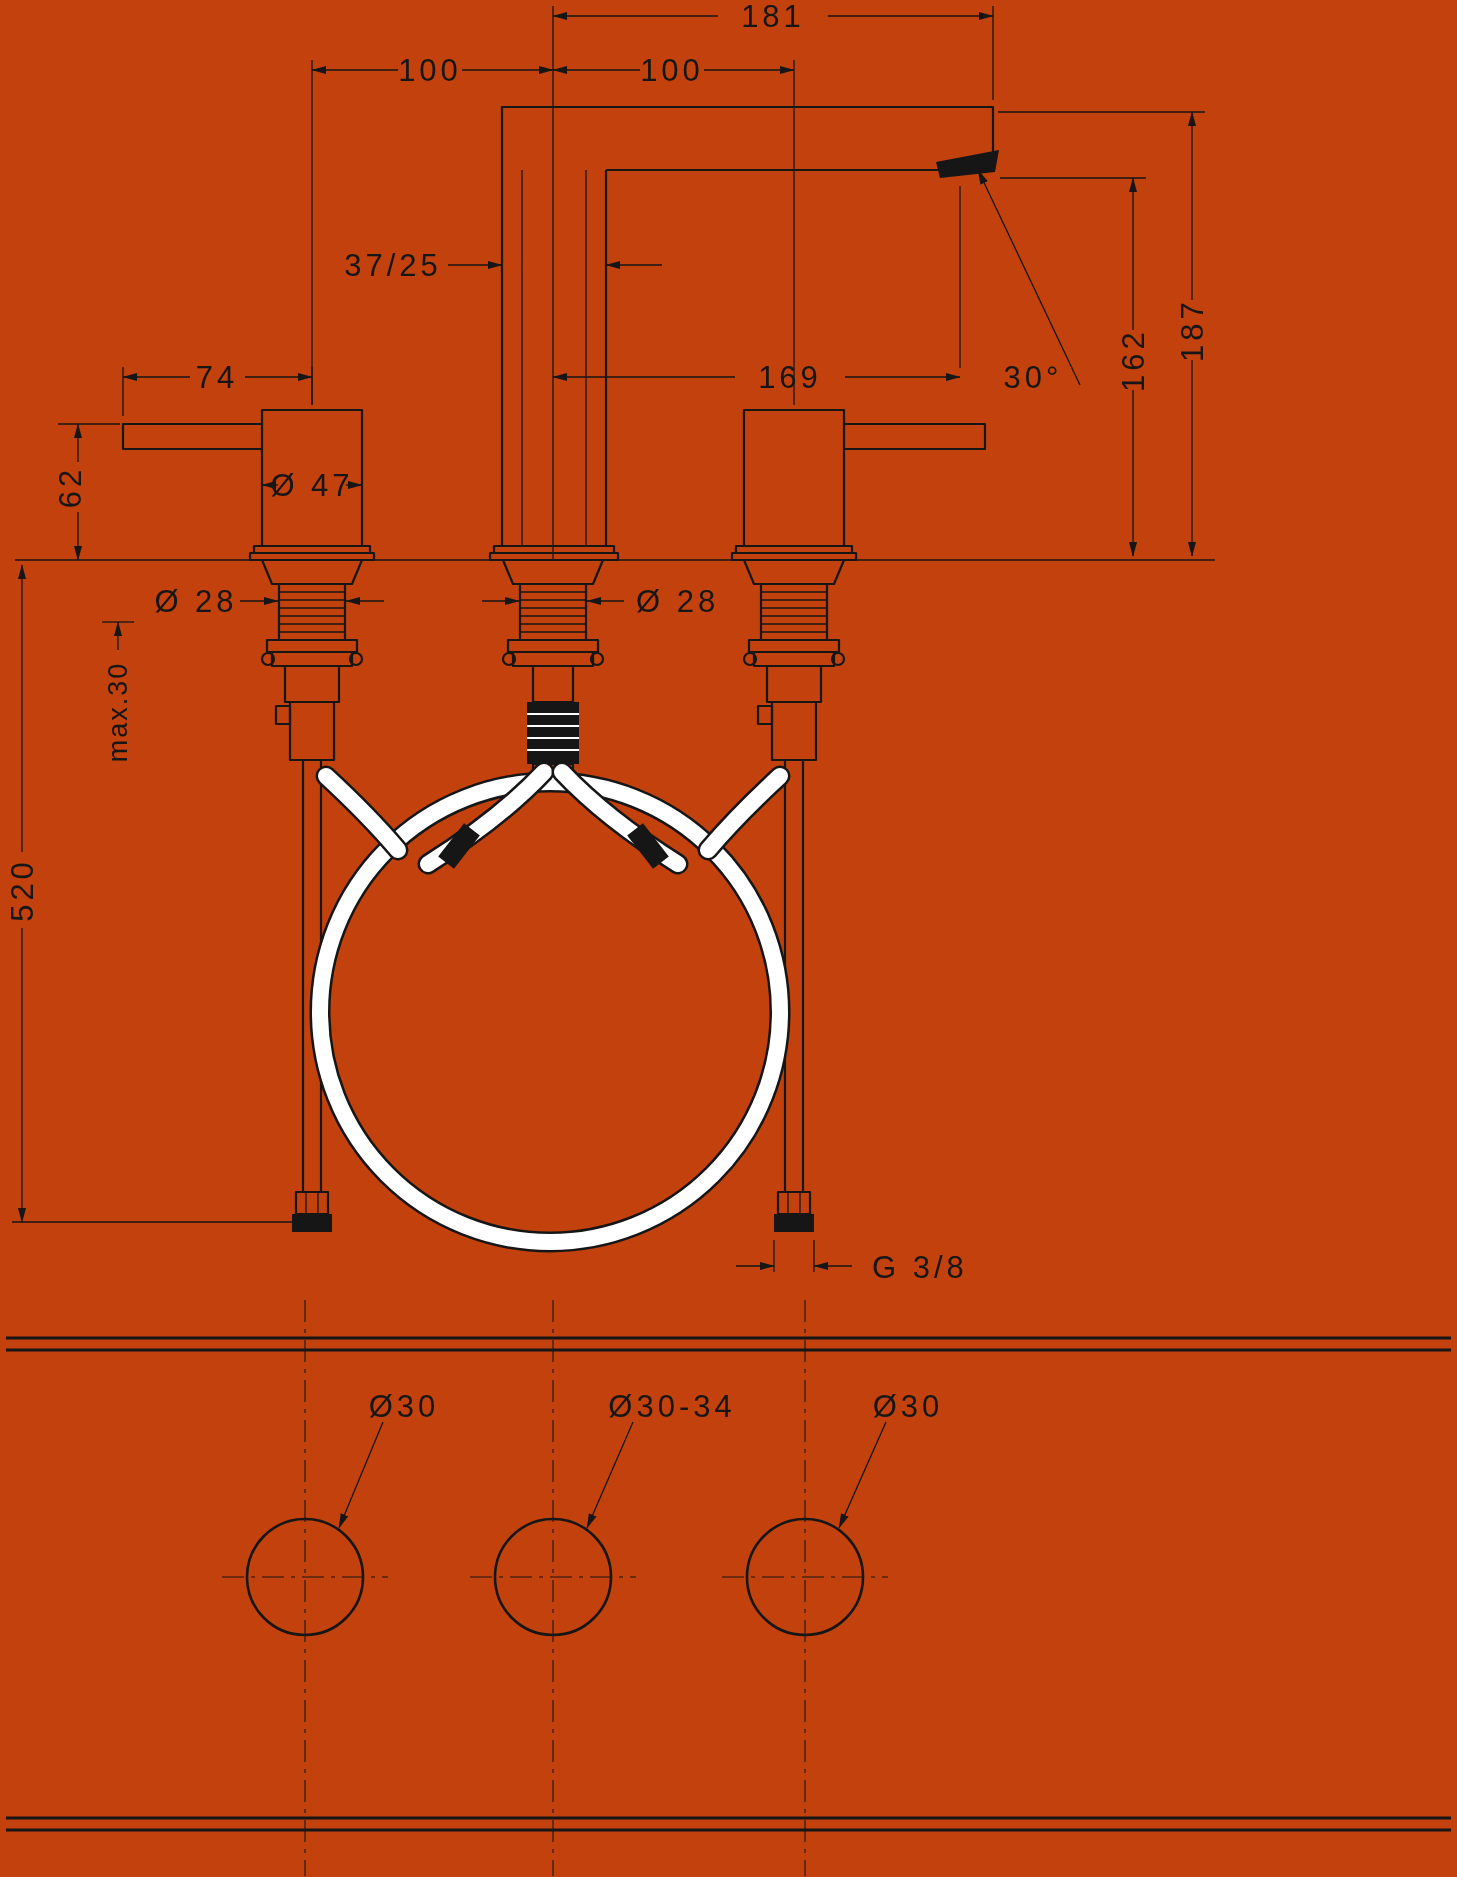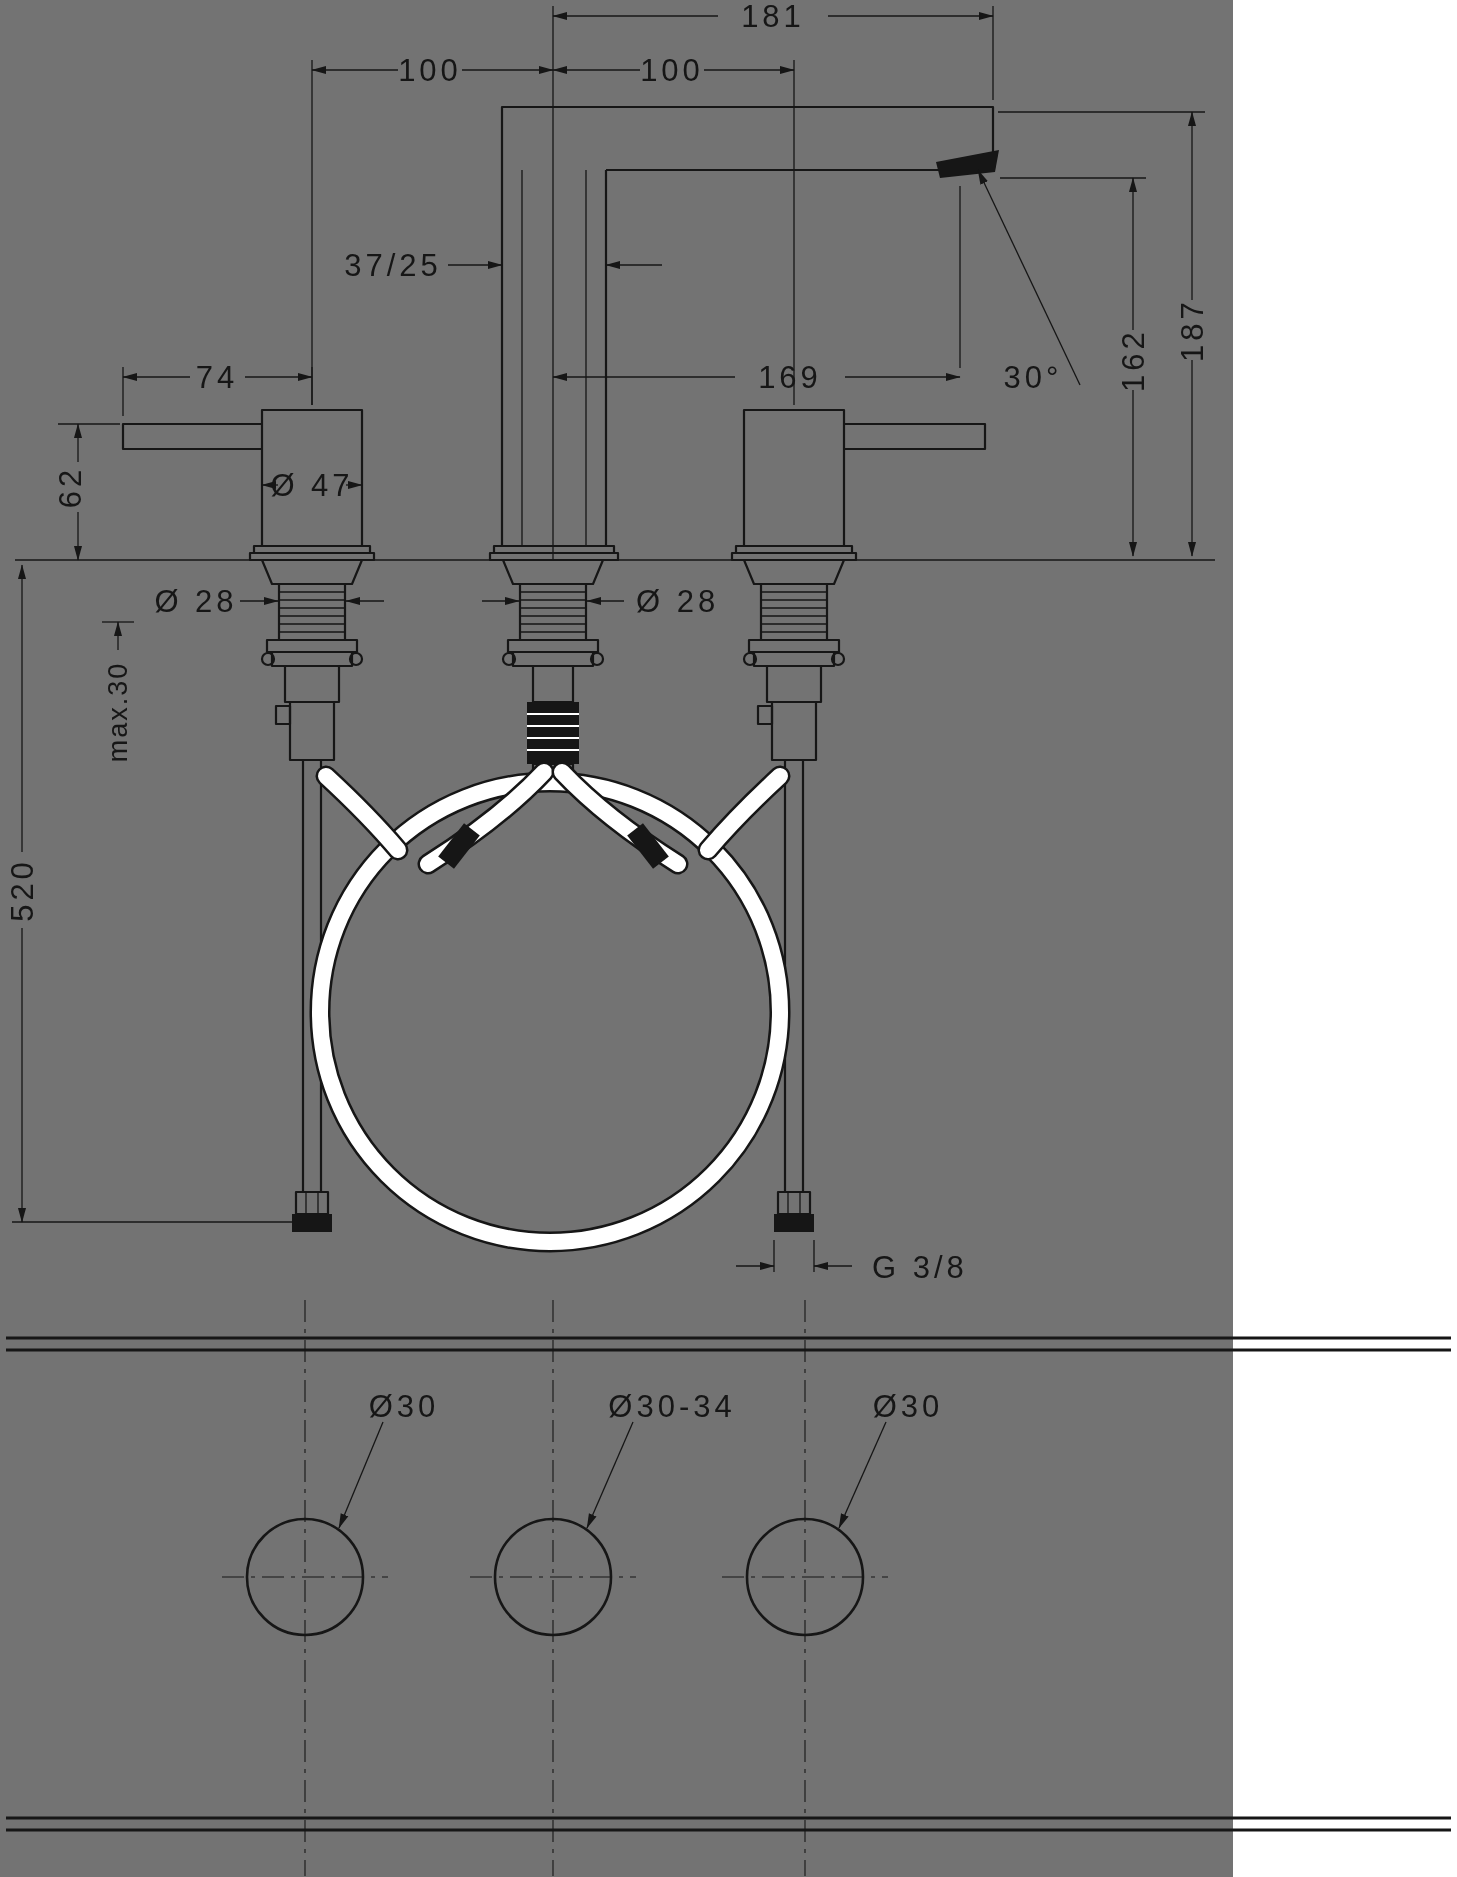--- a/index.html
+++ b/index.html
@@ -1,16 +1,16 @@
 <!DOCTYPE html>
 <html><head>
 <meta charset="utf-8">
 <style>
   html,body{margin:0;padding:0;background:#ffffff;}
-  .page{width:1233px;height:1877px;position:relative;background:#737373;font-family:"Liberation Sans",sans-serif;}
+  .page{width:1457px;height:1877px;position:relative;background:#c2410c;font-family:"Liberation Sans",sans-serif;}
   svg{display:block;}
   .outline{fill:none;stroke:#161616;stroke-width:2.2;stroke-linejoin:round;}
   .thin{fill:none;stroke:#161616;stroke-width:1.3;}
   .dimline{fill:none;stroke:#161616;stroke-width:1.3;}
   .black{fill:#161616;stroke:none;}
   .whiteline{stroke:#ffffff;stroke-width:2;fill:none;}
   .hose-outer{fill:none;stroke:#161616;stroke-width:21;stroke-linecap:round;}
   .hose-inner{fill:none;stroke:#ffffff;stroke-width:16;stroke-linecap:round;}
   .cl{stroke:#161616;stroke-width:1.1;stroke-dasharray:22 7 4 7;fill:none;}
   .strip{stroke:#161616;stroke-width:3.2;fill:none;}

